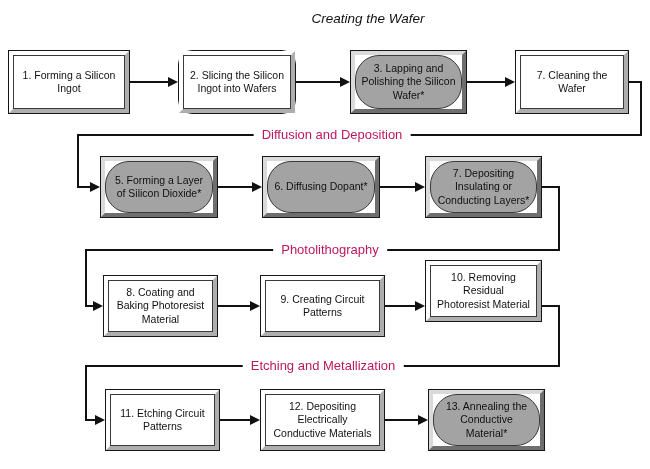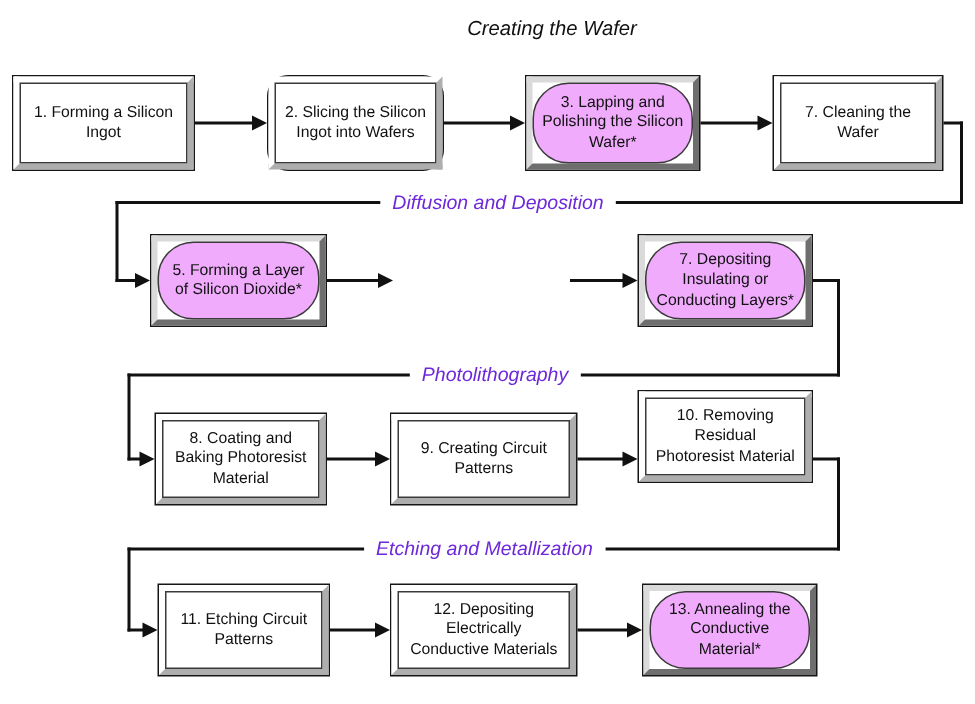--- a/index.html
+++ b/index.html
@@ -17,24 +17,23 @@
     font-style: italic;
     font-size: 13.5px;
     color: #111;
     white-space: nowrap;
   }
   .sec-title {
     position: absolute;
     transform: translateX(-50%);
     background: #ffffff;
     padding: 0 8px;
-    font-style: italic;
     font-size: 13px;
     line-height: 16px;
-    color: #6d28d9;
+    color: #be185d;
     white-space: nowrap;
     z-index: 2;
   }
   .pbox {
     position: absolute;
     border: 1px solid #161616;
     box-sizing: border-box;
     z-index: 1;
   }
   .bevel {
@@ -51,21 +50,21 @@
     background: #ffffff;
     display: flex;
     align-items: center;
     justify-content: center;
     text-align: center;
     font-size: 10.5px;
     line-height: 1.28;
     color: #111;
     padding: 1px 5px;
   }
-  .pbox.gray .inner { background: #f0abfc; border-radius: 24px; }
+  .pbox.gray .inner { background: #a3a3a3; border-radius: 24px; }
   .hline, .vline { position: absolute; background: #111; z-index: 0; }
   .hline { height: 2px; }
   .vline { width: 2px; }
   .arrow-head {
     position: absolute;
     width: 0; height: 0;
     border-top: 5px solid transparent;
     border-bottom: 5px solid transparent;
     border-left: 10px solid #111;
     z-index: 1;
@@ -123,20 +122,27 @@
   <div class="hline" style="left:77px; top:186px; width:15px;"></div>
   <div class="arrow-head" style="left:90px; top:182px;"></div>
 
   <div class="pbox gray" style="left:100px; top:156px; width:118px; height:62px;">
     <div class="bevel">
       <div class="inner">
           <span>5. Forming a Layer of Silicon Dioxide*</span>
         </div>
     </div>
   </div>
+  <div class="pbox gray" style="left:262px; top:156px; width:118px; height:62px;">
+    <div class="bevel">
+      <div class="inner">
+          <span>6. Diffusing Dopant*</span>
+        </div>
+    </div>
+  </div>
   <div class="pbox gray" style="left:425px; top:156px; width:117px; height:62px;">
     <div class="bevel">
       <div class="inner">
           <span>7. Depositing Insulating or Conducting Layers*</span>
         </div>
     </div>
   </div>
 
   <div class="hline" style="left:218px; top:186px; width:36px;"></div>
   <div class="arrow-head" style="left:252px; top:182px;"></div>

